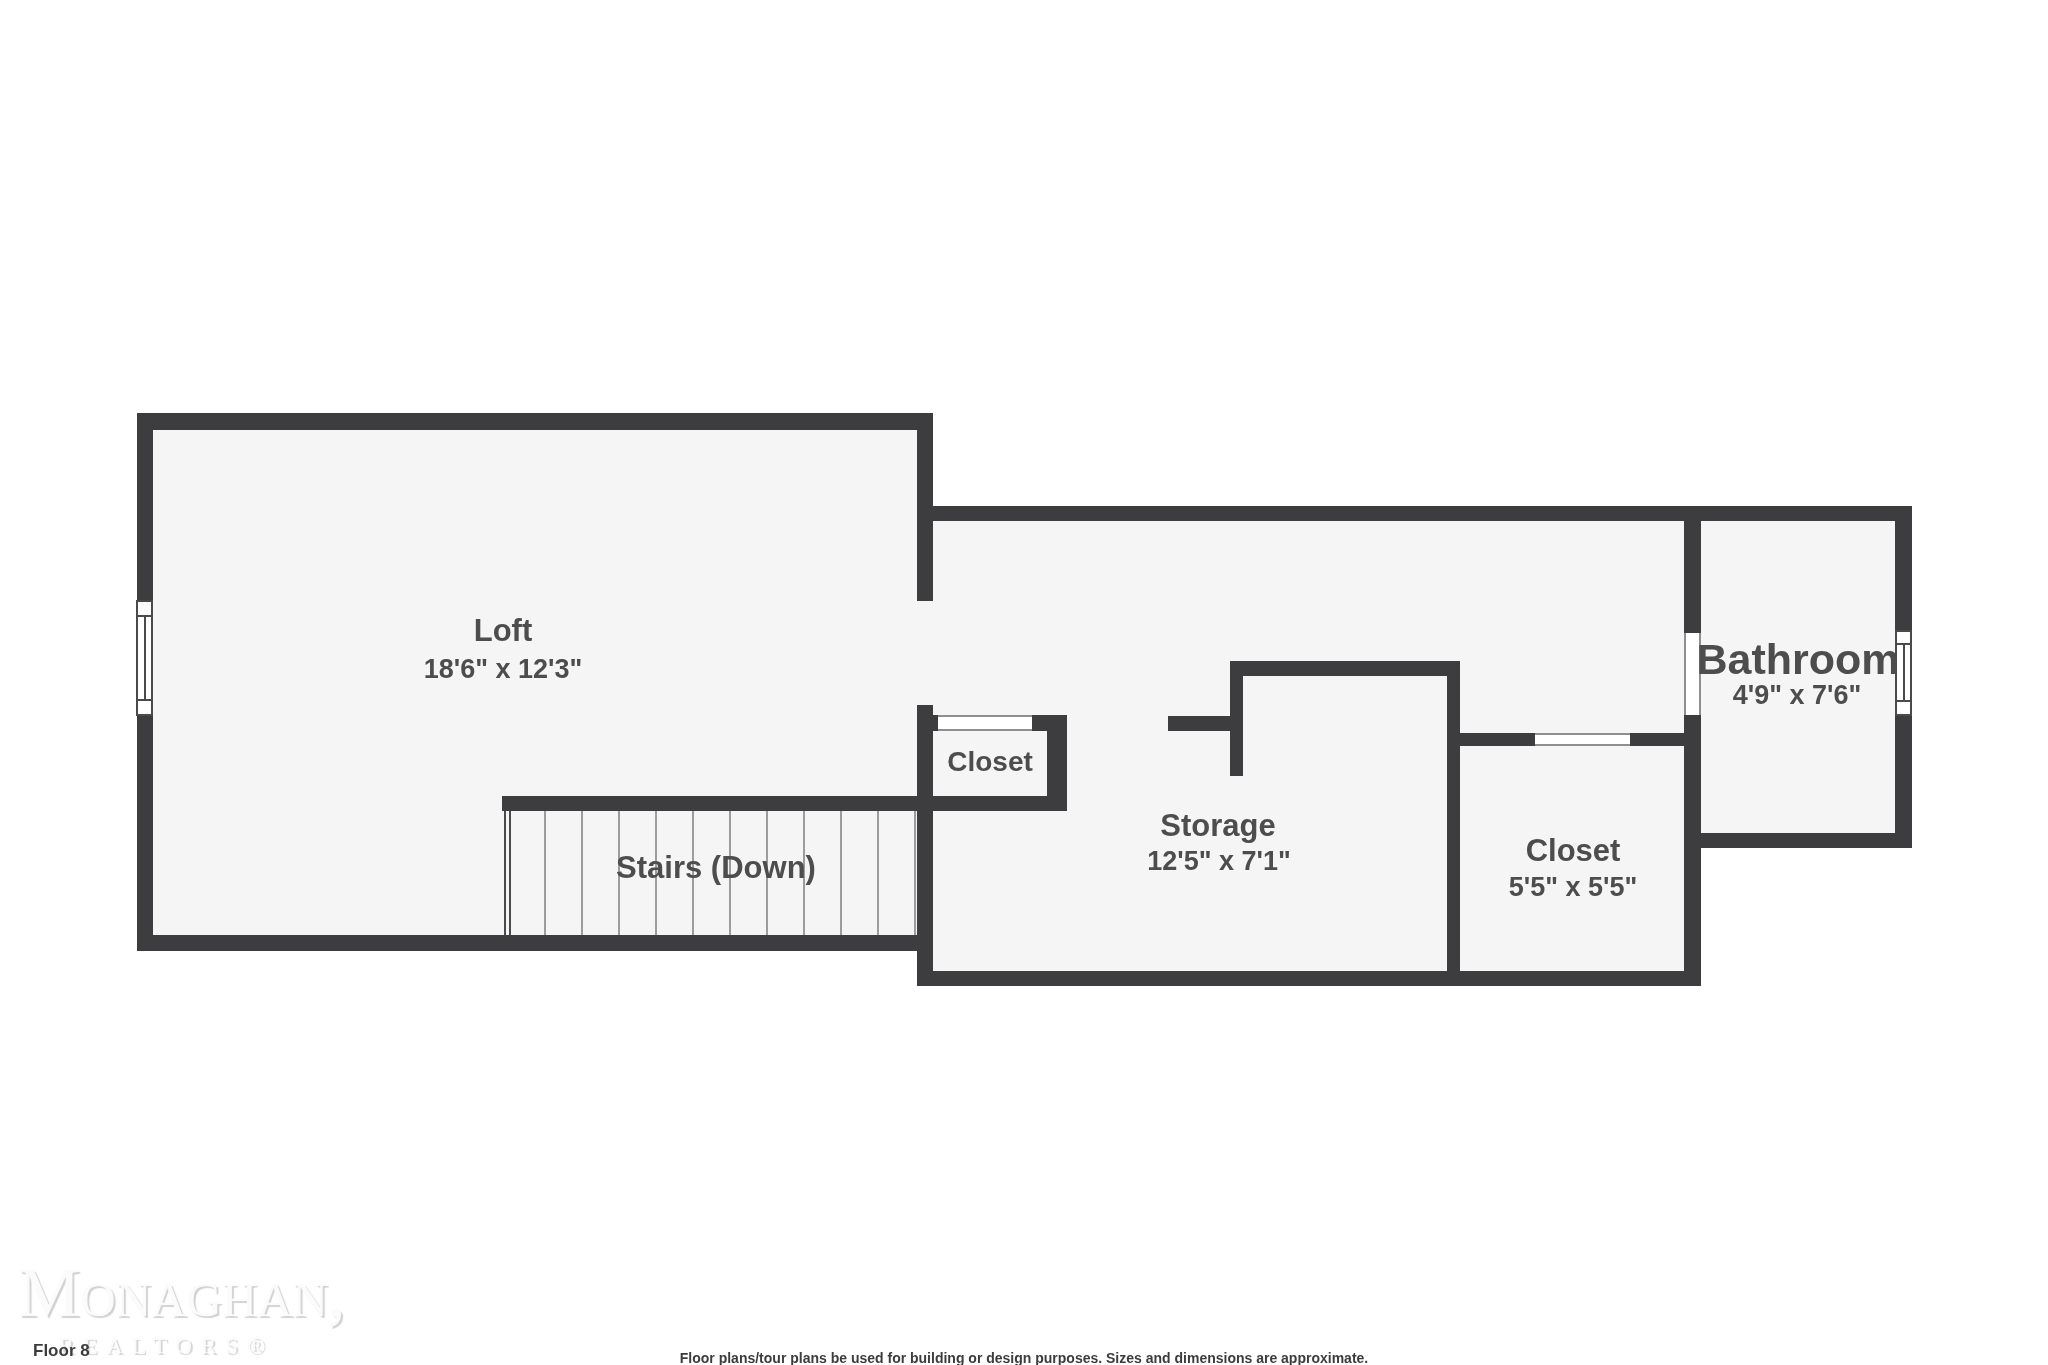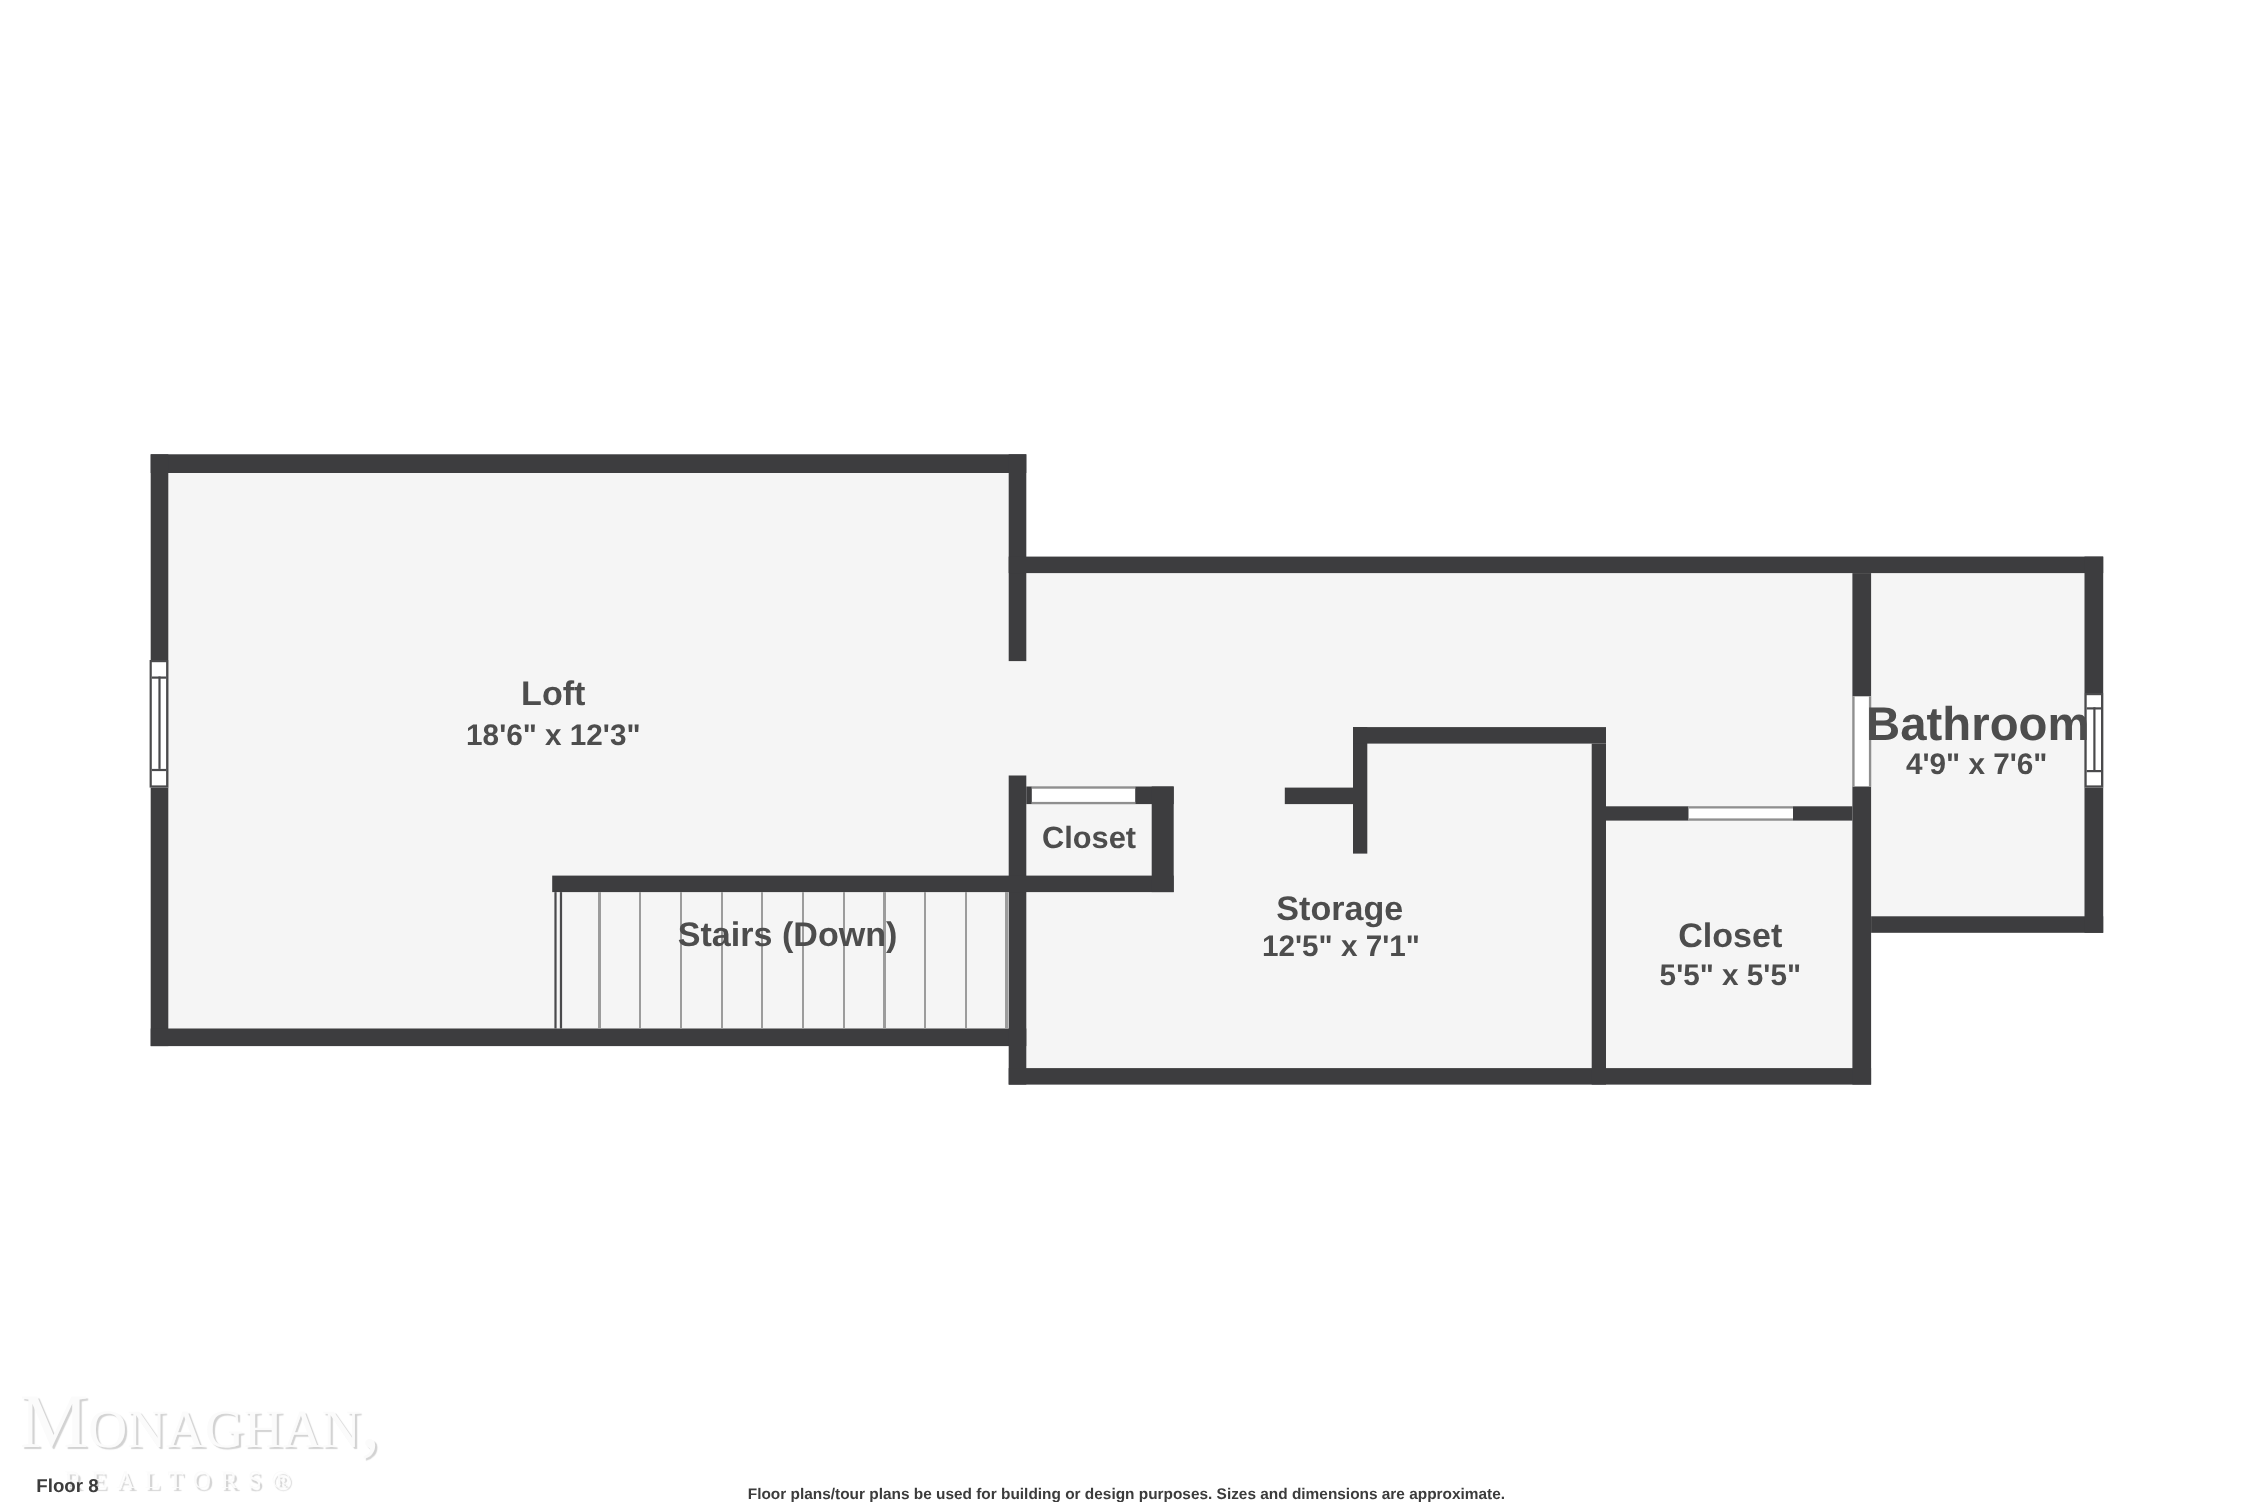--- a/index.html
+++ b/index.html
@@ -93,21 +93,21 @@
     <div class="bar" style="top:68px;"></div>
     <div class="mid" style="top:11px;height:57px;"></div>
   </div>
 
   <div class="treads" style="left:509px;top:793px;width:408px;height:124px;"></div>
   <div class="stair-edge" style="left:504px;top:793px;height:124px;"></div>
 
   <div class="room-label room-name" style="left:503px;top:613px;">Loft</div>
   <div class="room-label room-dims" style="left:503px;top:651px;">18'6" x 12'3"</div>
 
-  <div class="room-label room-name" style="left:716px;top:832px;">Stairs (Down)</div>
+  <div class="room-label room-name" style="left:716px;top:850px;">Stairs (Down)</div>
 
   <div class="room-label" style="left:990px;top:744px;font-size:28px;">Closet</div>
 
   <div class="room-label room-name" style="left:1218px;top:808px;text-align:center;">Storage</div>
   <div class="room-label room-dims" style="left:1219px;top:843px;">12'5" x 7'1"</div>
 
   <div class="room-label room-name" style="left:1573px;top:833px;">Closet</div>
   <div class="room-label room-dims" style="left:1573px;top:869px;">5'5" x 5'5"</div>
 
   <div class="room-label" style="left:1798px;top:641px;font-size:43px;">Bathroom</div>

